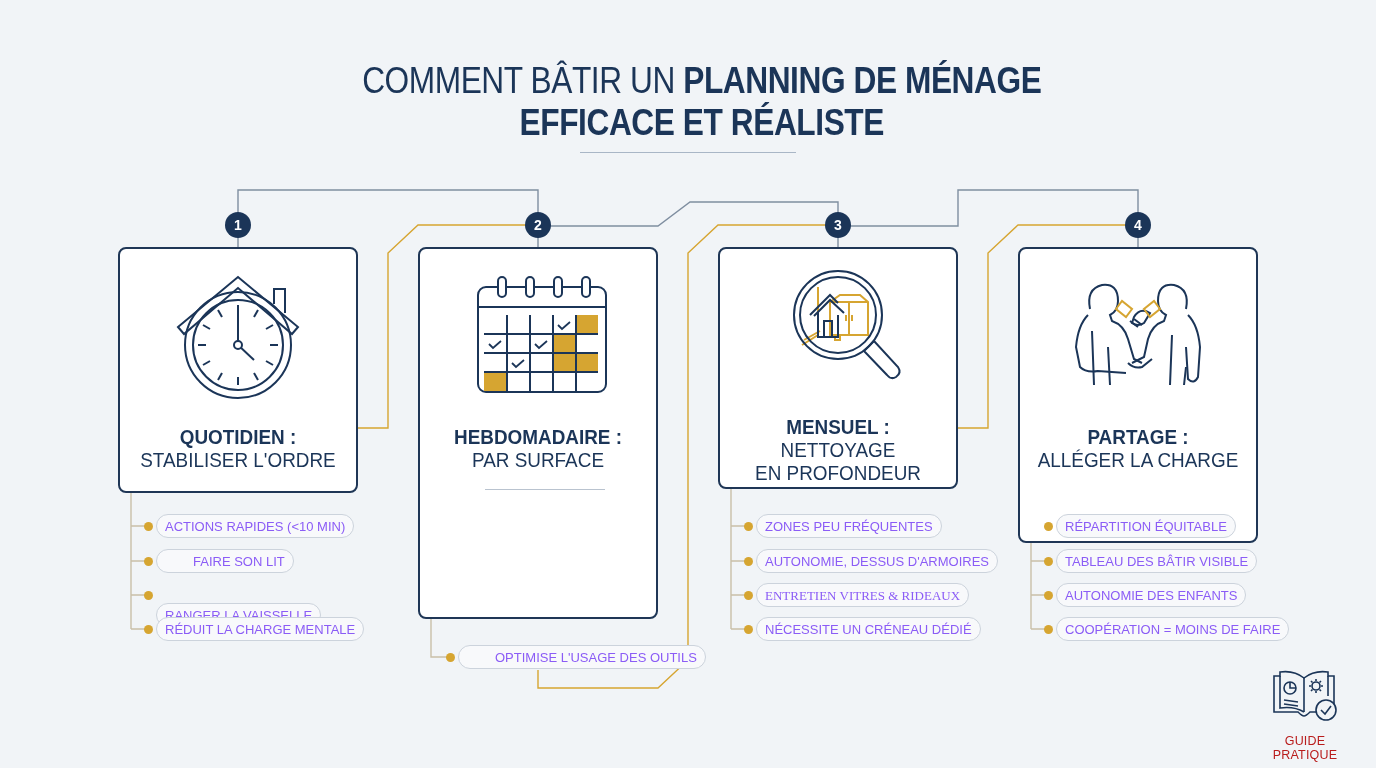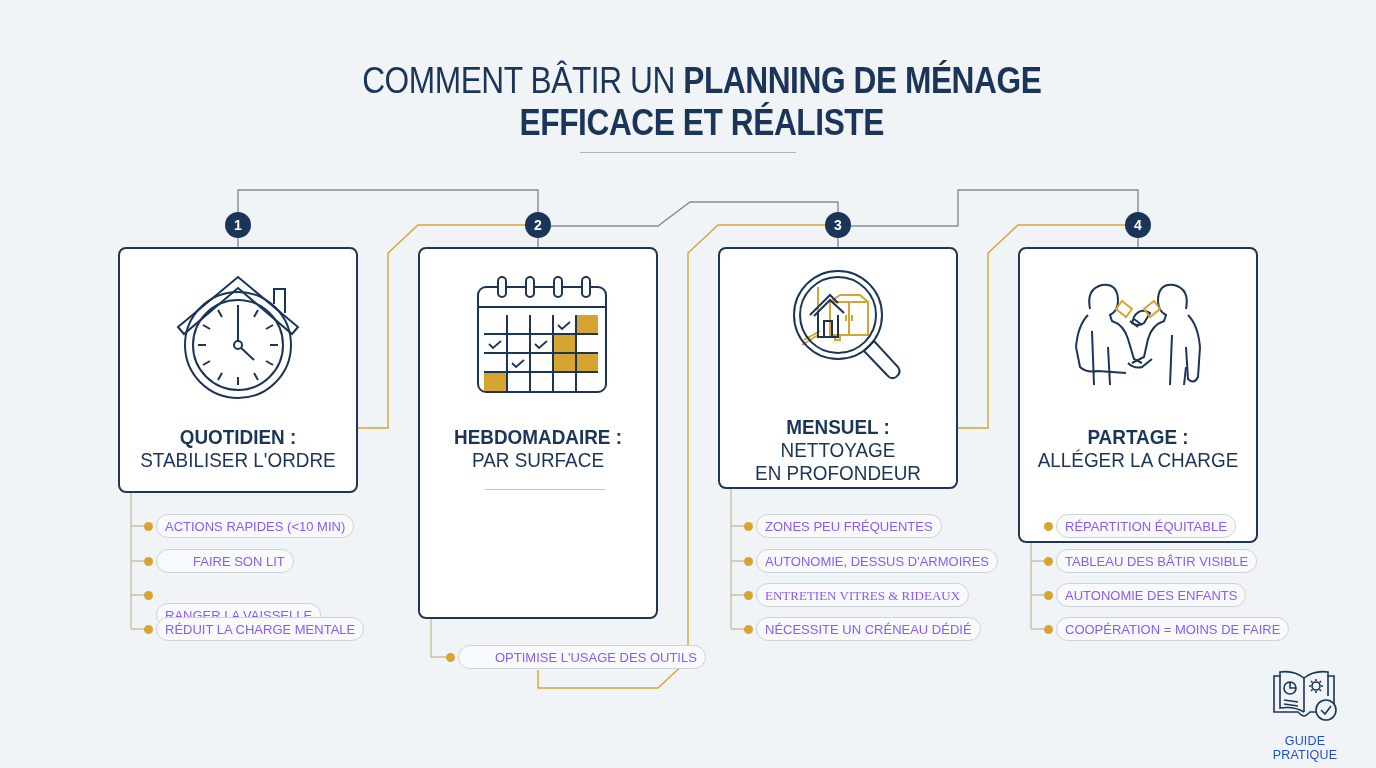--- a/index.html
+++ b/index.html
@@ -42,21 +42,21 @@
   .day { font-size:17px; line-height:23.5px; color:#1b3558; white-space:nowrap; transform:scaleX(0.92); transform-origin:0 0; }
   .day .box { display:inline-block; width:14px; margin-right:8px; font-size:16px; }
   .chip {
     position:absolute; height:24px; padding:0 8px;
     background:#f8f9fb; border:1px solid #ccd3dc; border-radius:12px;
     font-size:13px; line-height:24px; color:#8b5cf6; white-space:nowrap;
     box-sizing:border-box;
   }
   .dot { position:absolute; width:9px; height:9px; border-radius:50%; background:#d6a531; }
   .guide { position:absolute; left:1255px; top:668px; width:100px; text-align:center; }
-  .guide .lbl { font-size:12.5px; color:#1d4ed8; margin-top:6px; letter-spacing:0.2px; }
+  .guide .lbl { font-size:12.5px; color:#b91c1c; margin-top:6px; letter-spacing:0.2px; }
 </style>
 </head>
 <body>
 
 <div class="title">
   <div><span class="light">COMMENT BÂTIR UN </span><span class="bold">PLANNING DE MÉNAGE</span></div>
   <div class="bold">EFFICACE ET RÉALISTE</div>
 </div>
 <div class="title-rule"></div>
 

